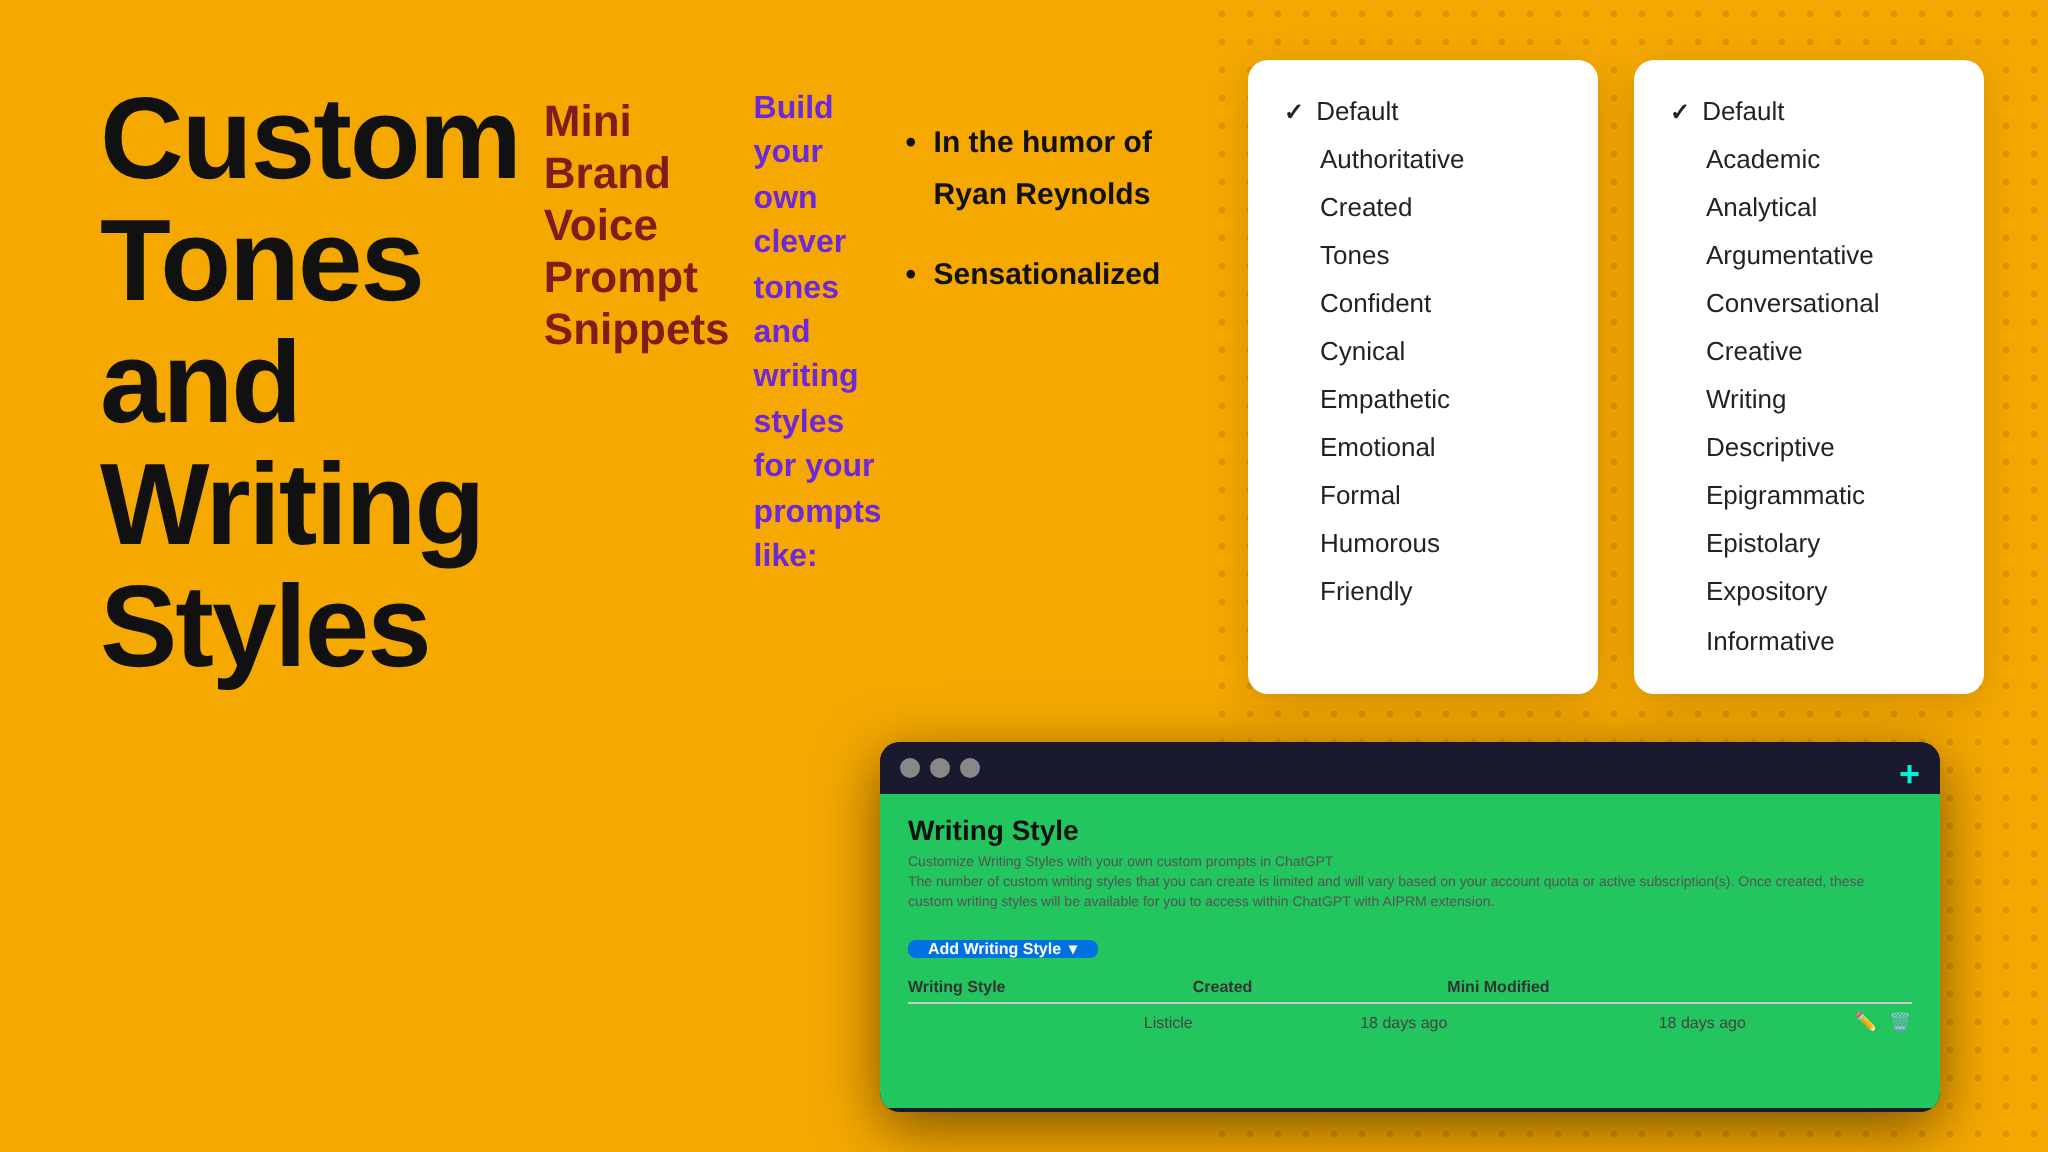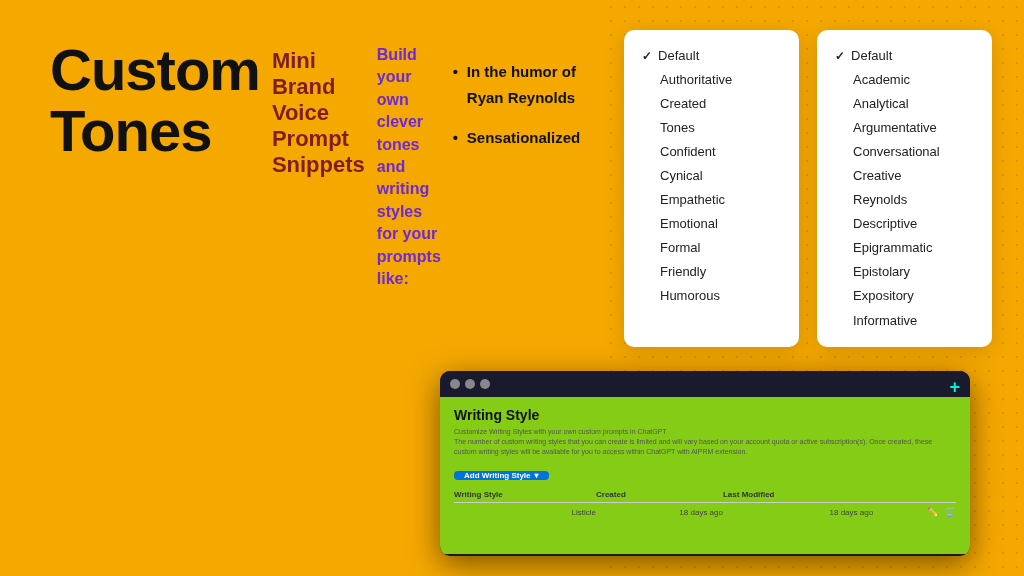--- a/index.html
+++ b/index.html
@@ -113,21 +113,21 @@
     }
     .plus-btn {
       position: absolute;
       right: 10px;
       top: 6px;
       color: #00f5d4;
       font-size: 18px;
       font-weight: bold;
     }
     .screenshot-body {
-      background: #84cc16;
+      background: #22c55e;
       height: calc(100% - 28px);
       padding: 10px 14px;
     }
     .ws-title {
       font-size: 14px;
       font-weight: 700;
       color: #111;
       margin-bottom: 4px;
     }
     .ws-desc {
@@ -210,20 +210,21 @@
 </head>
 <body>
 
 <div class="dot-pattern"></div>
 
 <div class="main-content">
 
   <div class="left-panel">
     <h1 class="title">
       <span>Custom Tones</span><br>
+      <span>and Writing Styles</span>
     </h1>
     <p class="subtitle">Mini Brand Voice Prompt Snippets</p>
     <p class="description">Build your own clever tones and writing<br>styles for your prompts like:</p>
     <ul class="bullet-list">
       <li>In the humor of Ryan Reynolds</li>
       <li>Sensationalized</li>
     </ul>
   </div>
 
   <div class="right-panel">
@@ -250,24 +251,24 @@
       <div class="dropdown-item">
         <span>Empathetic</span>
       </div>
       <div class="dropdown-item">
         <span>Emotional</span>
       </div>
       <div class="dropdown-item">
         <span>Formal</span>
       </div>
       <div class="dropdown-item">
+        <span>Humorous</span>
+      </div>
+      <div class="dropdown-item">
         <span>Friendly</span>
-      </div>
-      <div class="dropdown-item">
-        <span>Humorous</span>
       </div>
     </div>
 
     <div class="dropdown-card">
       <div class="dropdown-item checked">
         <span>Default</span>
       </div>
       <div class="dropdown-item">
         <span>Academic</span>
       </div>
@@ -277,21 +278,21 @@
       <div class="dropdown-item">
         <span>Argumentative</span>
       </div>
       <div class="dropdown-item">
         <span>Conversational</span>
       </div>
       <div class="dropdown-item">
         <span>Creative</span>
       </div>
       <div class="dropdown-item">
-        <span>Reynolds</span>
+        <span>Writing</span>
       </div>
       <div class="dropdown-item">
         <span>Descriptive</span>
       </div>
       <div class="dropdown-item">
         <span>Epigrammatic</span>
       </div>
       <div class="dropdown-item">
         <span>Epistolary</span>
       </div>
@@ -319,21 +320,21 @@
       </div>
       <button class="ws-add-btn">
         <span>Add Writing Style</span>
         <span>▾</span>
       </button>
       <table class="ws-table">
         <thead>
           <tr>
             <th>Writing Style</th>
             <th>Created</th>
-            <th>Last Modified</th>
+            <th>Mini Modified</th>
             <th></th>
           </tr>
         </thead>
         <tbody>
           <tr>
             <td>Listicle</td>
             <td>18 days ago</td>
             <td>18 days ago</td>
             <td style="text-align:right; display:flex; gap:6px; justify-content:flex-end; align-items:center; padding-top:4px;">
               <span style="cursor:pointer; font-size:9px;">✏️</span>

